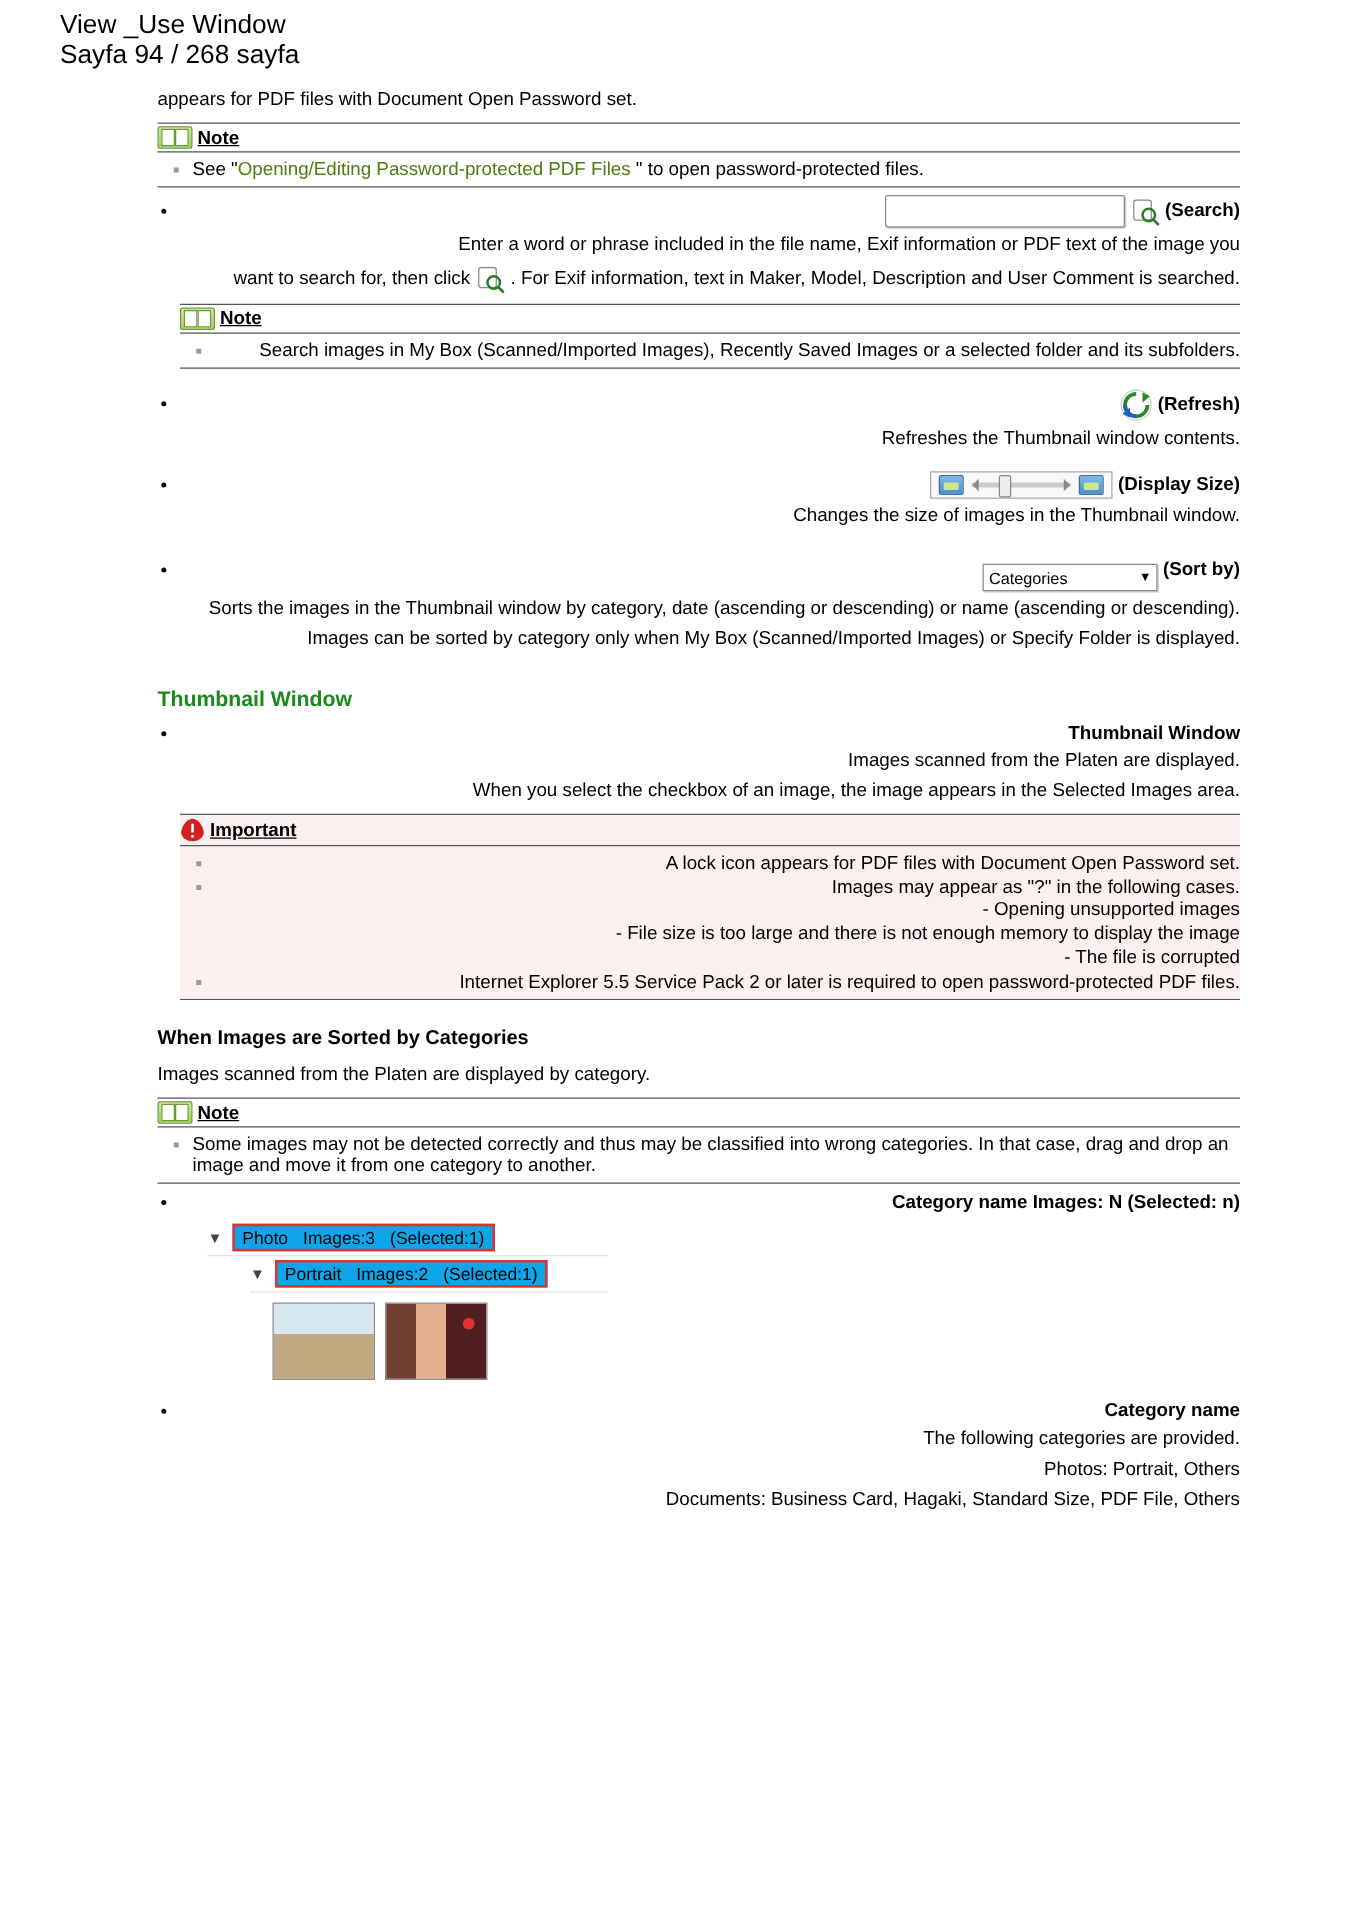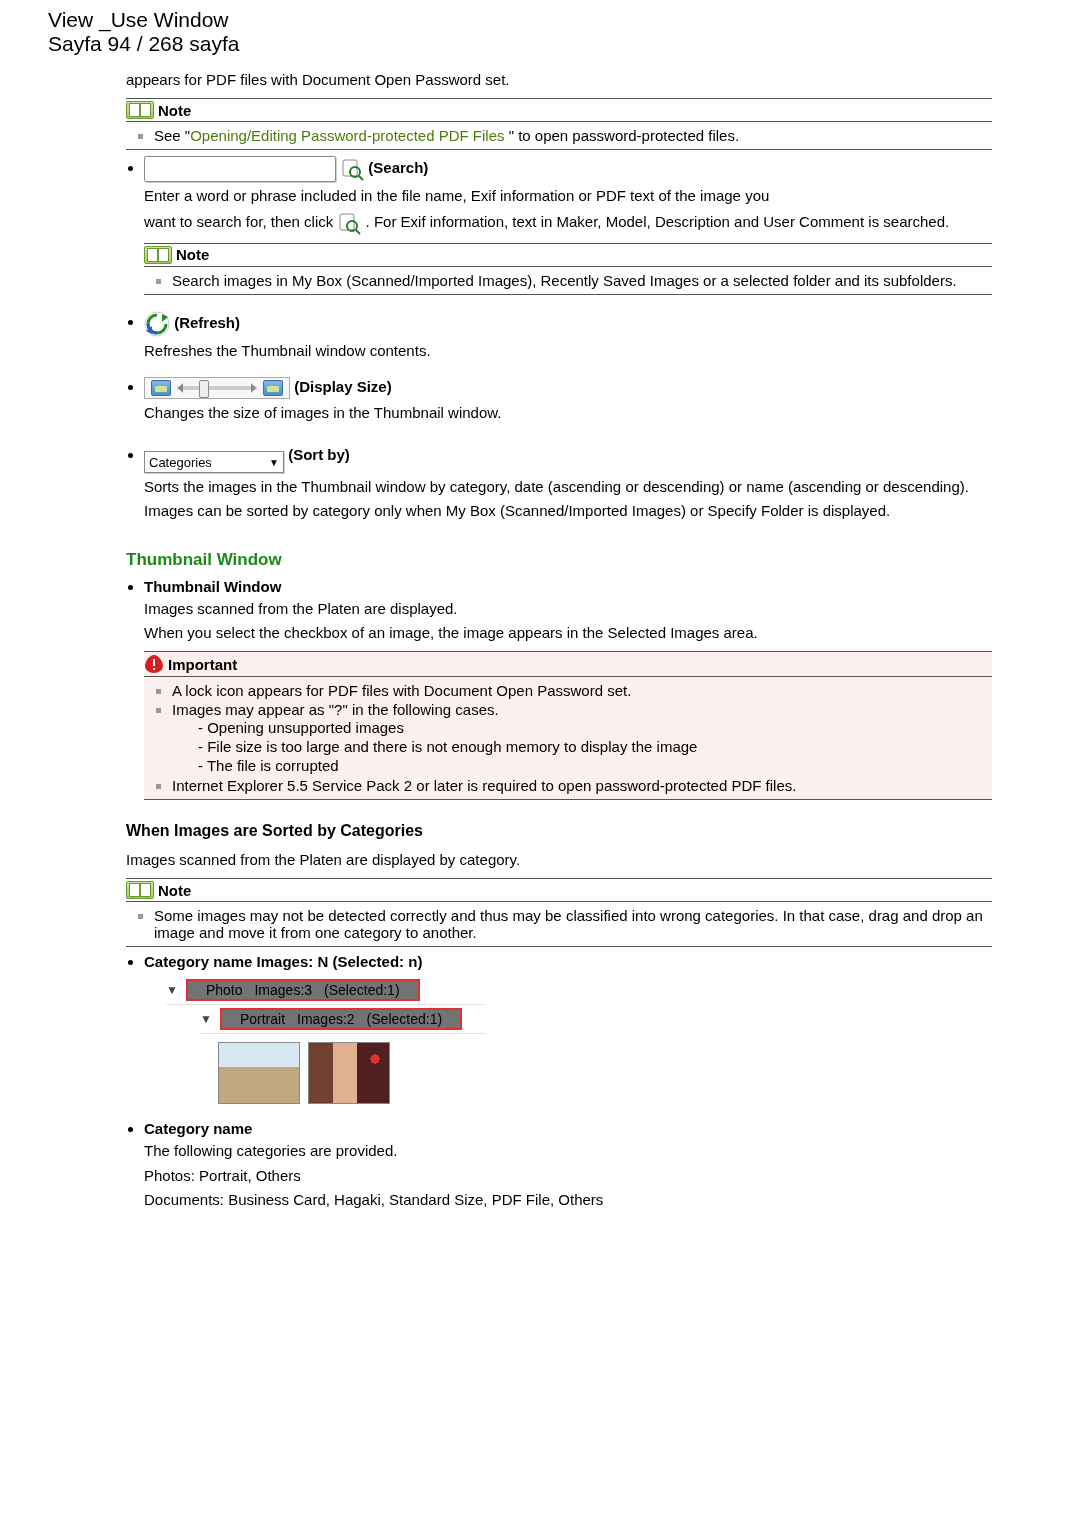--- a/index.html
+++ b/index.html
@@ -26,37 +26,39 @@
   }
   .content {
     margin-left: 78px;
     margin-right: 40px;
   }
   p { margin: 4px 0; line-height: 1.35; }
   ul.bullets {
     list-style: disc;
     padding-left: 18px;
     margin: 6px 0;
+    text-align: right;
   }
   ul.bullets > li { margin: 4px 0 16px 0; }
   .label-bold { font-weight: bold; }
 
   
   .callout {
     margin-top: 8px;
     border-top: 1px solid #555;
     border-bottom: 1px solid #555;
     padding: 0;
   }
   .callout-title {
     font-weight: bold;
     padding: 2px 0;
     display: flex;
     align-items: center;
     gap: 4px;
+    text-decoration: underline;
   }
   .callout-body {
     border-top: 1px solid #555;
     padding: 4px 0;
   }
   .callout.important { background: #fbefef; }
   .callout.important .callout-body { background: #fbefef; }
 
   ul.square {
     list-style: square;
@@ -166,21 +168,21 @@
     width: 320px;
     font-family: "Segoe UI", Tahoma, sans-serif;
     font-size: 14px;
   }
   .cat-row {
     display:flex; align-items:center; gap:8px; padding:3px 0;
     border-bottom:1px solid #e4e4e4;
   }
   .cat-row .tri { color:#444; font-size:12px;}
   .cat-label {
-    border:2px solid #e03030; padding:1px 18px; background:#737373;
+    border:2px solid #e03030; padding:1px 6px; background:#0ea5e9;
     display:inline-flex; gap:12px;
   }
   .cat-sub { margin-left:34px; }
   .thumbs { display:flex; gap:8px; margin:8px 0 4px 52px;}
   .thumb {
     width:80px; height:60px; border:1px solid #888; background:#e8d8c0;
     position:relative; overflow:hidden;
   }
   .thumb.a { background: linear-gradient(180deg,#d8e8f0 40%, #c0a880 40%);}
   .thumb.b { background: linear-gradient(90deg,#704030 30%, #e0b090 30% 60%, #502020 60%);}

